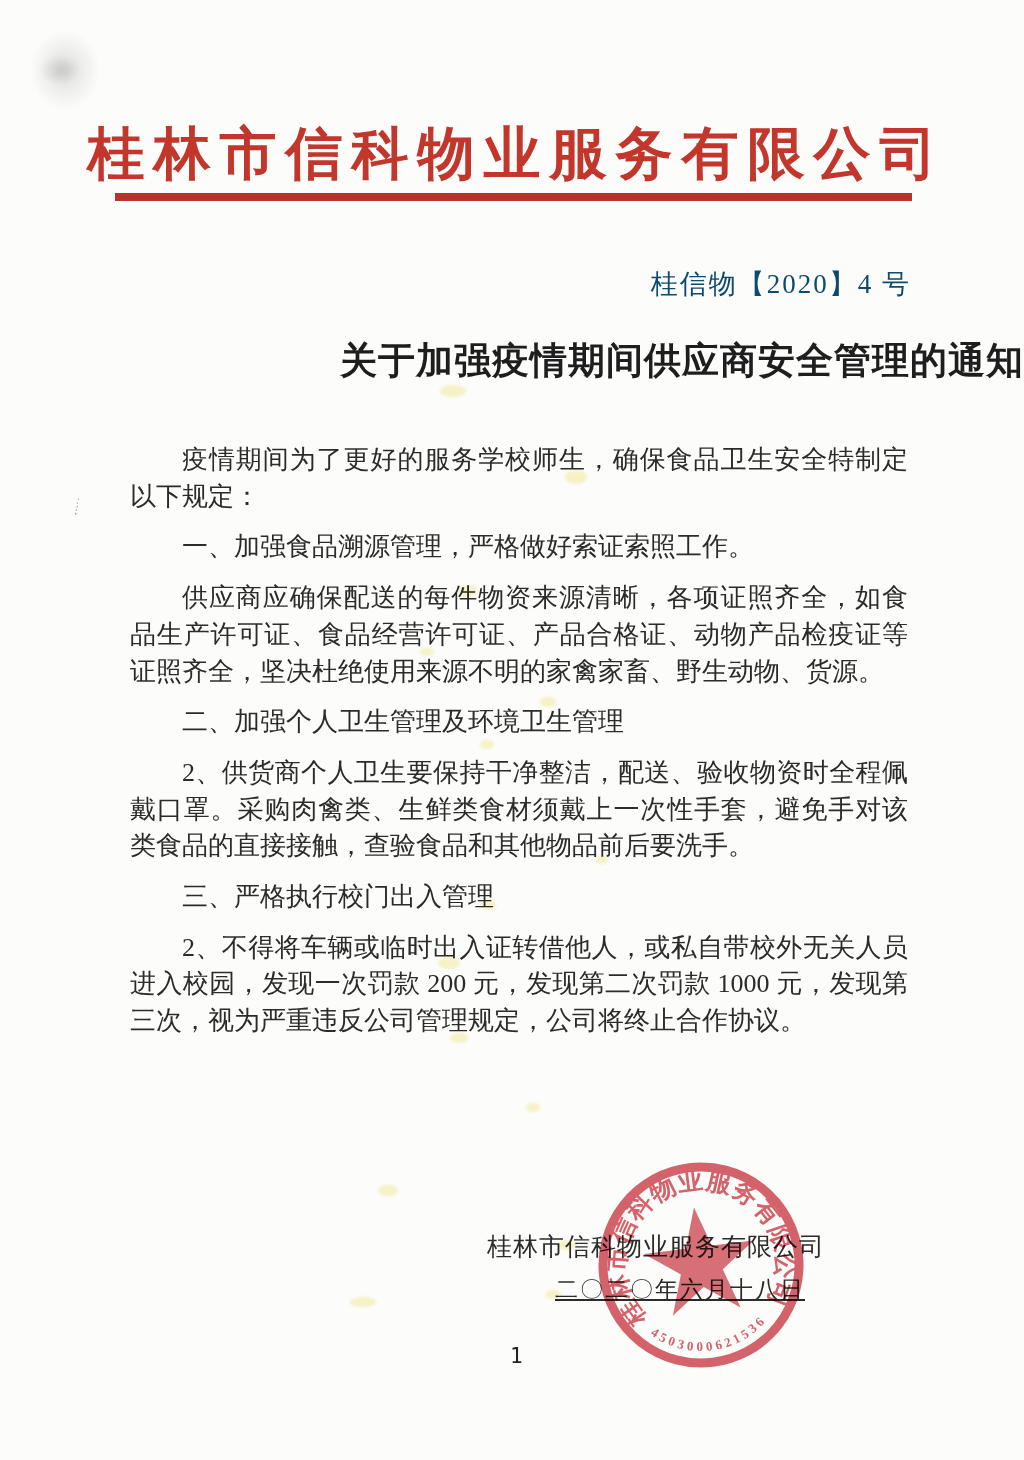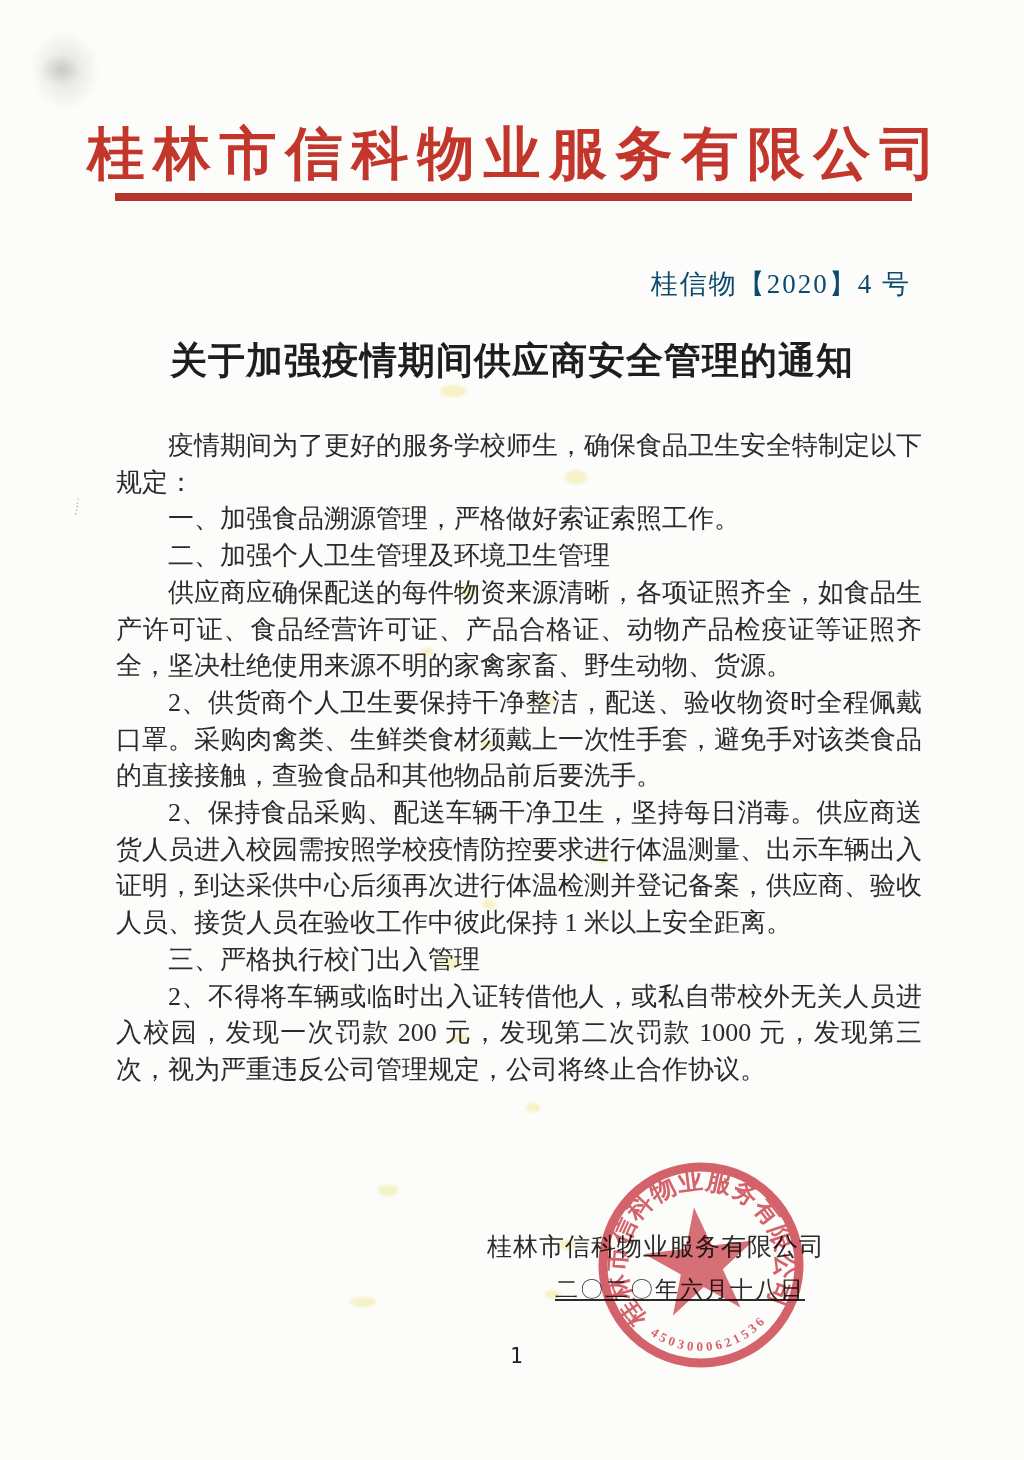--- a/index.html
+++ b/index.html
@@ -19,28 +19,28 @@
   .red-rule{
     position:absolute; top:193px; left:115px; width:797px; height:8px;
     background:#b5342b;
   }
   .doc-number{
     position:absolute; top:266px; right:113px;
     font-size:27px; letter-spacing:2px; color:#0c4a6e;
   }
   .doc-title{
     position:absolute; top:336px; left:0; width:1024px;
-    text-align:center; font-size:37px; font-weight:bold;
+    text-align:right; font-size:37px; font-weight:bold;
     letter-spacing:1px; color:#1e1e1e; white-space:nowrap;
   }
   .body-text{
     position:absolute; top:428px; left:116px; width:806px;
     font-size:26px; line-height:36.7px; text-align:justify;
   }
-  .body-text p{margin:0; text-indent:2em;}
+  .body-text p{margin:14px; text-indent:2em;}
   .sig-company{
     position:absolute; top:1230px; right:199px;
     font-size:25px; letter-spacing:1px; white-space:nowrap;
   }
   .sig-date{
     position:absolute; top:1274px; right:219px;
     font-size:23px; letter-spacing:2px; white-space:nowrap;text-decoration:underline;
   }
   .page-number{
     position:absolute; top:1344px; left:510px;
@@ -94,24 +94,23 @@
   <div class="letterhead">桂林市信科物业服务有限公司</div>
   <div class="red-rule"></div>
 
   <div class="doc-number">桂信物【2020】4 号</div>
 
   <div class="doc-title">关于加强疫情期间供应商安全管理的通知</div>
 
   <div class="body-text">
     <p>疫情期间为了更好的服务学校师生，确保食品卫生安全特制定以下规定：</p>
     <p>一、加强食品溯源管理，严格做好索证索照工作。</p>
+    <p>供应商应确保配送的每件物资来源清晰，各项证照齐全，如食品生产许可证、食品经营许可证、产品合格证、动物产品检疫证等证照齐全，坚决杜绝使用来源不明的家禽家畜、野生动物、货源。</p>
     <p>二、加强个人卫生管理及环境卫生管理</p>
-    <p>供应商应确保配送的每件物资来源清晰，各项证照齐全，如食品生产许可证、食品经营许可证、产品合格证、动物产品检疫证等证照齐全，坚决杜绝使用来源不明的家禽家畜、野生动物、货源。</p>
     <p>2、供货商个人卫生要保持干净整洁，配送、验收物资时全程佩戴口罩。采购肉禽类、生鲜类食材须戴上一次性手套，避免手对该类食品的直接接触，查验食品和其他物品前后要洗手。</p>
-    <p>2、保持食品采购、配送车辆干净卫生，坚持每日消毒。供应商送货人员进入校园需按照学校疫情防控要求进行体温测量、出示车辆出入证明，到达采供中心后须再次进行体温检测并登记备案，供应商、验收人员、接货人员在验收工作中彼此保持 1 米以上安全距离。</p>
     <p>三、严格执行校门出入管理</p>
     <p>2、不得将车辆或临时出入证转借他人，或私自带校外无关人员进入校园，发现一次罚款 200 元，发现第二次罚款 1000 元，发现第三次，视为严重违反公司管理规定，公司将终止合作协议。</p>
   </div>
 
   <div class="sig-company">桂林市信科物业服务有限公司</div>
   <div class="sig-date">二〇二〇年六月十八日</div>
 
   <div class="page-number">1</div>
 
   <svg class="seal" viewBox="0 0 280 280">

